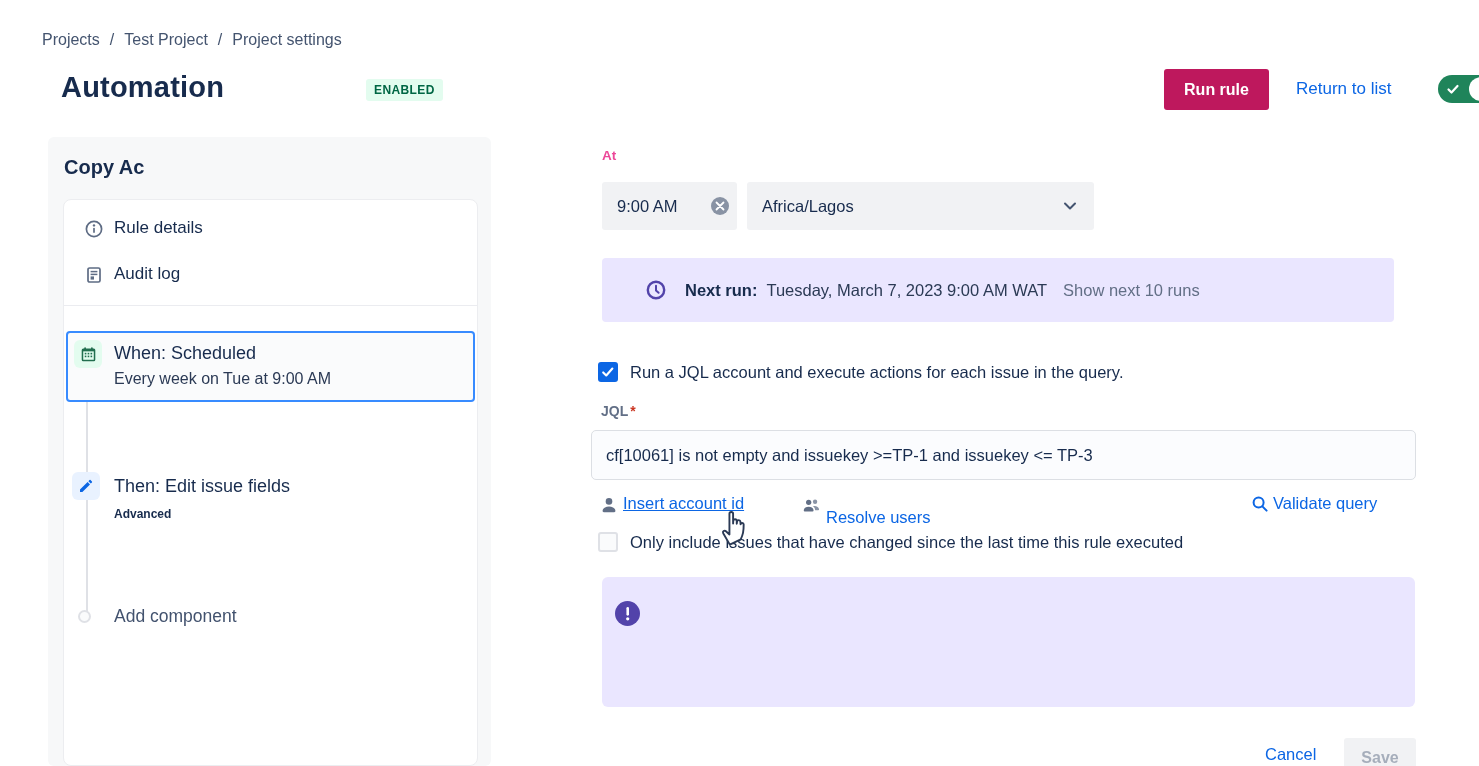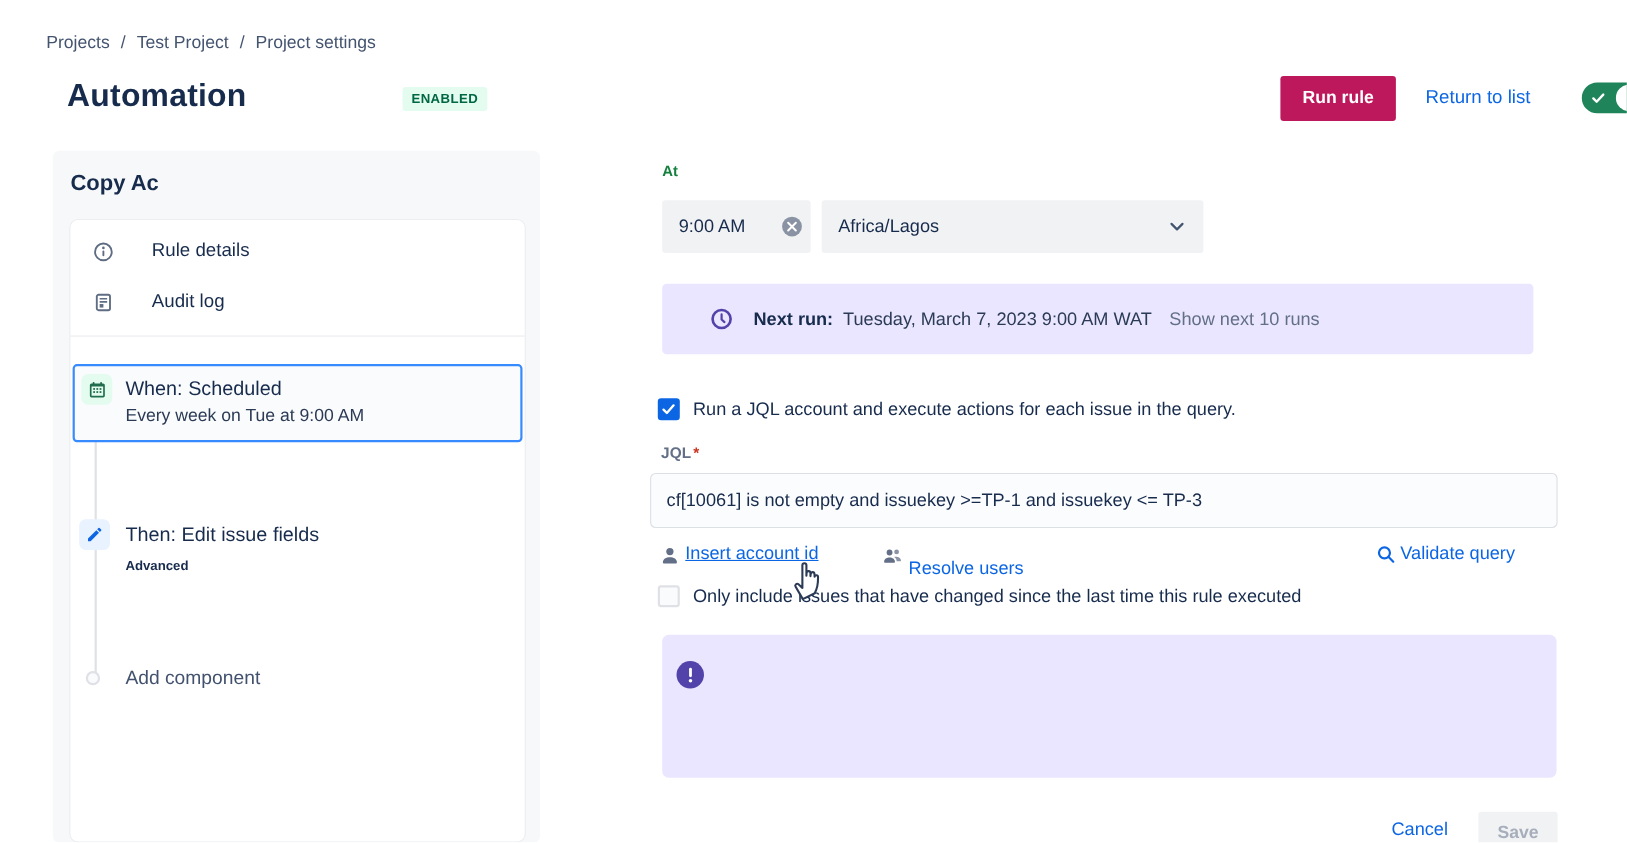--- a/index.html
+++ b/index.html
@@ -20,37 +20,37 @@
                   display:flex; align-items:center; justify-content:center; font-family:inherit; }
   .return-link { left:1296px; top:79px; font-size:17px; font-weight:500; color:#0C66E4; text-decoration:none; cursor:pointer; }
   .toggle { left:1438px; top:75px; width:58px; height:28px; border-radius:14px; background:#1F845A; cursor:pointer; }
   .toggle .knob { position:absolute; left:31px; top:2px; width:24px; height:24px; border-radius:50%; background:#fff; }
   .toggle svg { position:absolute; left:8px; top:7px; }
 
   
   .side-panel { left:48px; top:137px; width:443px; height:629px; background:#F7F8F9; border-radius:6px; }
   .side-title { left:64px; top:156px; font-size:20px; font-weight:600; color:#172B4D; }
   .side-card { left:63px; top:199px; width:415px; height:567px; background:#fff; border:1px solid #ECEDF0; border-radius:8px; }
-  .side-row-label { font-size:17px; color:#172B4D; cursor:pointer;margin-left:24px; }
+  .side-row-label { font-size:17px; color:#172B4D; cursor:pointer; }
   .divider { left:64px; top:305px; width:413px; height:1px; background:#EBECF0; }
   .connector { left:86px; top:369px; width:2px; height:245px; background:#DFE1E6; z-index:1; }
   .when-card { left:66px; top:331px; width:409px; height:71px; background:#FAFBFC; border:2px solid #388BFF;
                border-radius:4px; z-index:2; cursor:pointer; }
   .step-icon { width:28px; height:28px; border-radius:6px; display:flex; align-items:center; justify-content:center; z-index:3; }
   .cal-bg { background:#E3FCEF; }
   .pen-bg { background:#E9F2FF; }
   .step-title { font-size:18px; color:#172B4D; }
   .step-sub { font-size:16px; color:#2B3A55; }
   .step-sub-bold { font-size:12px; font-weight:700; color:#172B4D; }
   .add-circle { left:78px; top:610px; width:13px; height:13px; border:2.5px solid #DFE1E6; border-radius:50%;
                 background:#FAFBFC; z-index:2; cursor:pointer; }
   .add-label { left:114px; top:606px; font-size:17.5px; color:#42526E; cursor:pointer; }
 
   
-  .field-label { font-size:13.5px; font-weight:600; color:#15803d; }
+  .field-label { font-size:13.5px; font-weight:600; color:#ec4899; }
   .gray-field { background:#F1F2F4; border-radius:3px; display:flex; align-items:center; font-size:16.5px; color:#172B4D; cursor:pointer; }
   .time-field { left:602px; top:182px; width:135px; height:48px; padding-left:15px; }
   .clear-icon { left:711px; top:197px; width:18px; height:18px; border-radius:50%; background:#8993A4;
                 display:flex; align-items:center; justify-content:center; cursor:pointer; }
   .tz-field { left:747px; top:182px; width:347px; height:48px; padding-left:15px; }
   .chevron-icon { left:1062px; top:198px; }
 
   .nextrun-banner { left:602px; top:258px; width:792px; height:64px; background:#EAE6FF; border-radius:4px;
                     display:flex; align-items:center; padding-left:43px; }
   .nextrun-banner .nr-label { font-weight:700; font-size:16.5px; color:#172B4D; margin-left:18px; }

